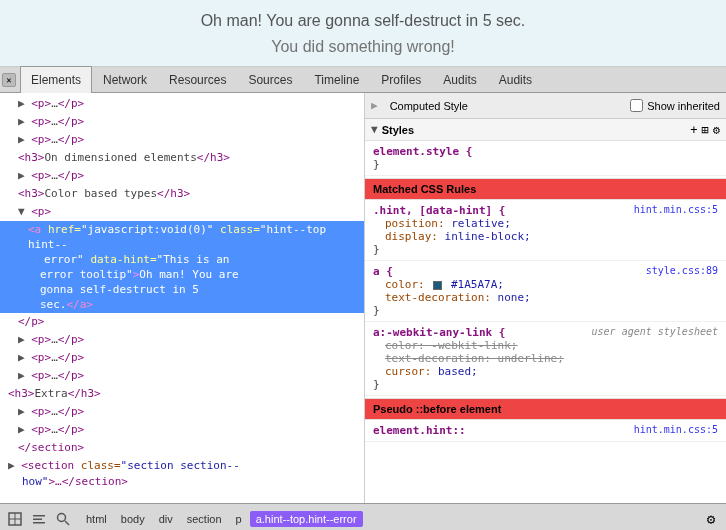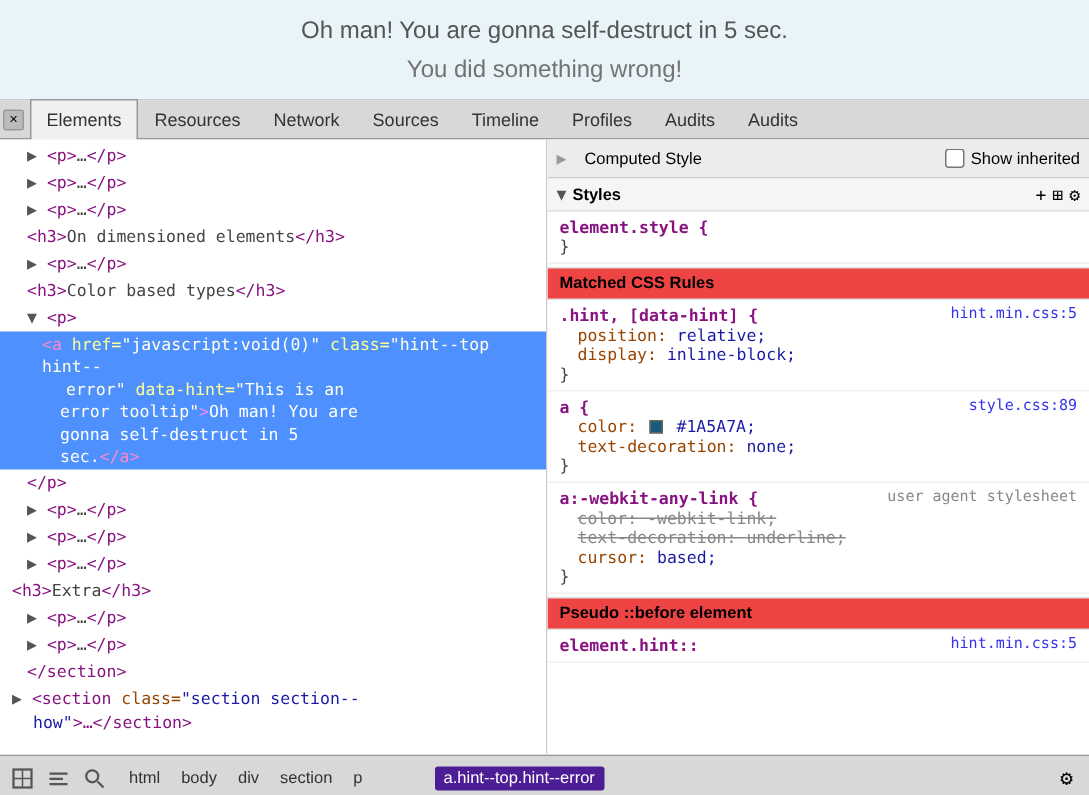--- a/index.html
+++ b/index.html
@@ -133,21 +133,21 @@
     .css-line { padding: 0 0 0 12px; }
     .css-section-header {
       padding: 4px 8px;
       background: #ef4444;
       font-weight: bold;
       font-family: Arial, sans-serif;
       border-bottom: 1px solid #e0e0e0;
       border-top: 1px solid #e0e0e0;
       margin-top: 2px;
     }
-    .user-agent-label { color: #888; }
+    .user-agent-label { color: #888; font-style: italic; }
 
     
     #status-bar {
       height: 30px;
       background: #d8d8d8;
       border-top: 1px solid #999;
       display: flex;
       align-items: center;
       padding: 0 4px;
       gap: 2px;
@@ -161,45 +161,44 @@
       display: flex; align-items: center; gap: 2px; margin-left: 4px; justify-content: flex-end;
     }
     .breadcrumb-item {
       padding: 2px 6px;
       font-size: 11px;
       cursor: pointer;
       font-family: Arial, sans-serif;
       color: #333;
     }
     .breadcrumb-item.highlighted {
-      background: #4c1d95;
+      background: #8b5cf6;
       color: #fff;
       border-radius: 2px;
-      margin-left: 40px;
     }
     .gear-btn {
       margin-left: auto;
       width: 22px; height: 22px;
       display: flex; align-items: center; justify-content: center;
       cursor: pointer; font-size: 14px;
     }
   </style>
 </head>
 <body>
 
 <div id="preview-area">
   <div class="line1">Oh man! You are gonna self-destruct in 5 sec.</div>
   <div class="line2">You did something wrong!</div>
 </div>
 
 <div id="devtools-tabs">
   <div class="close-btn">✕</div>
   <div class="devtab active">Elements</div>
+  <div class="devtab">Network</div>
   <div class="devtab">Resources</div>
-  <div class="devtab">Network</div>
   <div class="devtab">Sources</div>
   <div class="devtab">Timeline</div>
   <div class="devtab">Profiles</div>
   <div class="devtab">Audits</div>
   <div class="devtab">Audits</div>
 </div>
 
 <div id="main-panels">
 
   <div id="dom-panel">

